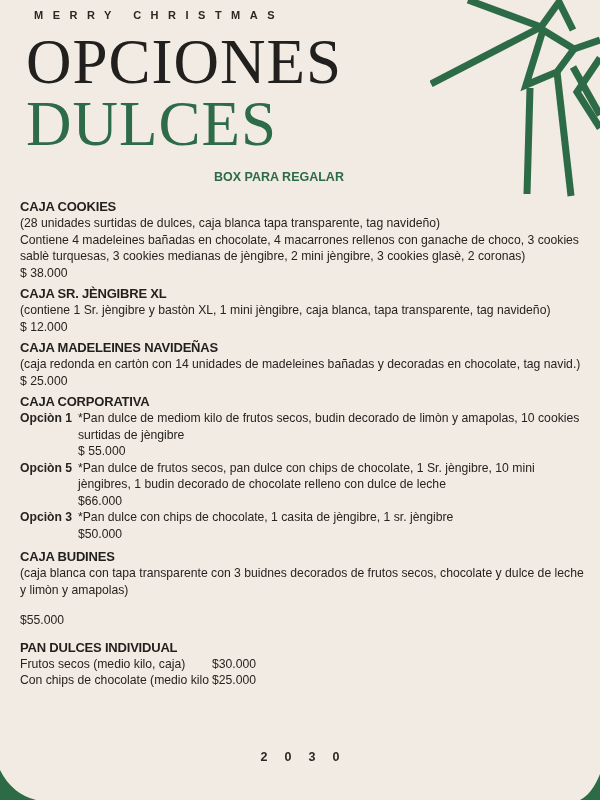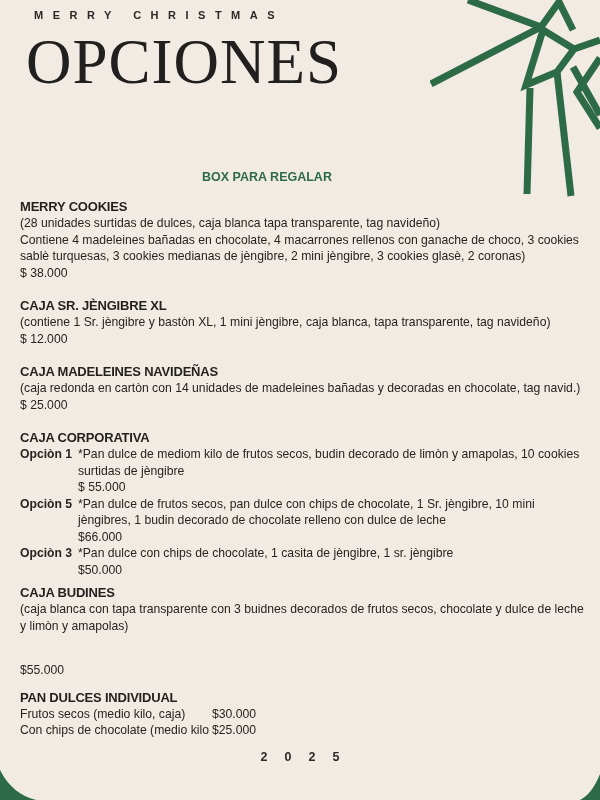--- a/index.html
+++ b/index.html
@@ -25,44 +25,44 @@
     font-size:63px; line-height:1; letter-spacing:1px;
     color:#21201e;
   }
   .title-sub {
     position:absolute; left:26px; top:93px;
     font-family:"Liberation Serif", serif; font-weight:normal;
     font-size:63px; line-height:1; letter-spacing:1px;
     color:#2e6b49;
   }
   .tagline {
-    position:absolute; top:170px; left:0; width:534px;
+    position:absolute; top:170px; left:12px; width:534px;
     text-align:center;
     font-size:12.5px; font-weight:bold; color:#2d6b47;
   }
 
   
   .ornament { position:absolute; top:0; right:0; }
   .corner-bl { position:absolute; left:0; bottom:0; }
   .corner-br { position:absolute; right:0; bottom:0; }
 
   
   .content {
     position:absolute; left:20px; top:198px; width:570px;
     font-size:12.2px; line-height:16.5px;
   }
   .section h3 {
     font-size:13px; font-weight:bold; line-height:17px;
     letter-spacing:-0.2px; color:#221f1d;
   }
   .section p { margin:0; }
   .price { margin-top:16px; }
-  .sec-1, .sec-2, .sec-3 { margin-top:16px; }
+  .sec-1, .sec-2, .sec-3 { margin-top:4px; }
   .sec-4 { margin-top:6px; }
-  .sec-4 .price { margin-top:28px; }
+  .sec-4 .price { margin-top:14px; }
   .sec-5 { margin-top:10px; }
 
   .opt-row { display:flex; }
   .opt-label { flex:0 0 58px; font-weight:bold; }
   .opt-body { flex:1; }
   .opt-price { margin:0; }
 
   .pd-row { display:flex; }
   .pd-name { flex:0 0 192px; }
 
@@ -87,26 +87,27 @@
       <path d="M100,88 L97,194"></path>
       <path d="M127,72 L141,196"></path>
       <path d="M144,49 L170,40"></path>
       <path d="M143,67 L170,115"></path>
       <path d="M170,58 L147,92 L170,128"></path>
     </g>
   </svg>
 
   <div class="eyebrow">MERRY CHRISTMAS</div>
   <h1 class="title-main">OPCIONES</h1>
+  <h2 class="title-sub">DULCES</h2>
   <div class="tagline">BOX PARA REGALAR</div>
 
   <div class="content">
 
     <div class="section sec-0">
-      <h3>MERRY COOKIES</h3>
+      <h3>CAJA COOKIES</h3>
       <p>(28 unidades surtidas de dulces, caja blanca tapa transparente, tag navideño)</p>
       <p>Contiene 4 madeleines bañadas en chocolate, 4 macarrones rellenos con ganache de choco, 3 cookies sablè turquesas, 3 cookies medianas de jèngibre, 2 mini jèngibre, 3 cookies glasè, 2 coronas)</p>
       <p class="price">$ 38.000</p>
     </div>
 
     <div class="section sec-1">
       <h3>CAJA SR. JÈNGIBRE XL</h3>
       <p>(contiene 1 Sr. jèngibre y bastòn XL, 1 mini jèngibre, caja blanca, tapa transparente, tag navideño)</p>
       <p class="price">$ 12.000</p>
     </div>
@@ -158,21 +159,21 @@
         <span class="pd-price">$30.000</span>
       </div>
       <div class="pd-row">
         <span class="pd-name">Con chips de chocolate (medio kilo</span>
         <span class="pd-price">$25.000</span>
       </div>
     </div>
 
   </div>
 
-  <div class="year">2025</div>
+  <div class="year">2030</div>
 
   <svg class="corner-bl" width="40" height="32" viewBox="0 0 40 32">
     <path d="M0,2 Q12,26 36,32 L0,32 Z" fill="#2d6b47"></path>
   </svg>
   <svg class="corner-br" width="22" height="26" viewBox="0 0 22 26">
     <path d="M22,0 Q14,20 2,26 L22,26 Z" fill="#2d6b47"></path>
   </svg>
 
 </div>
 

